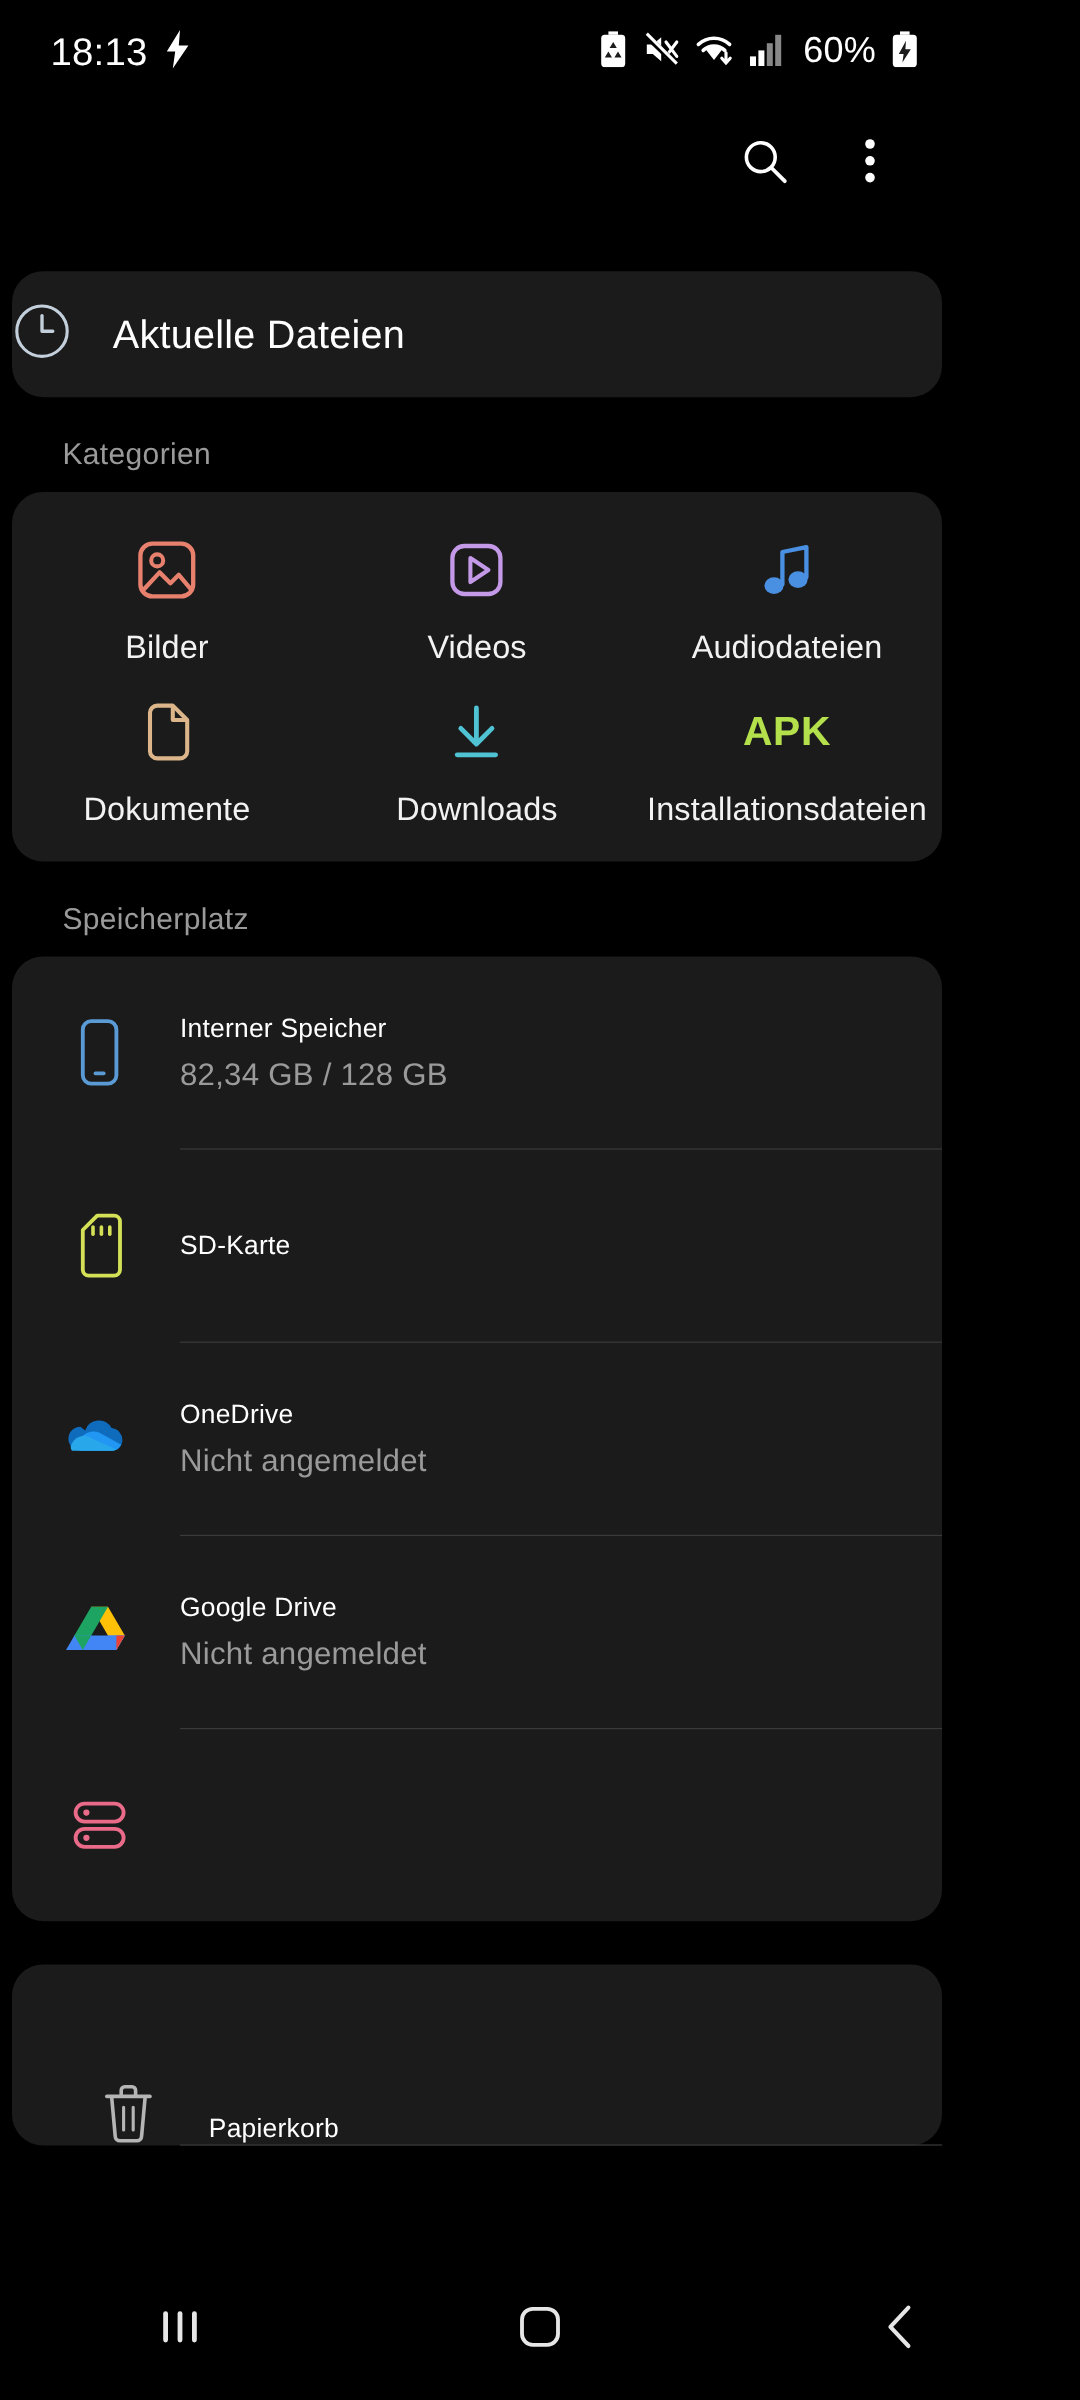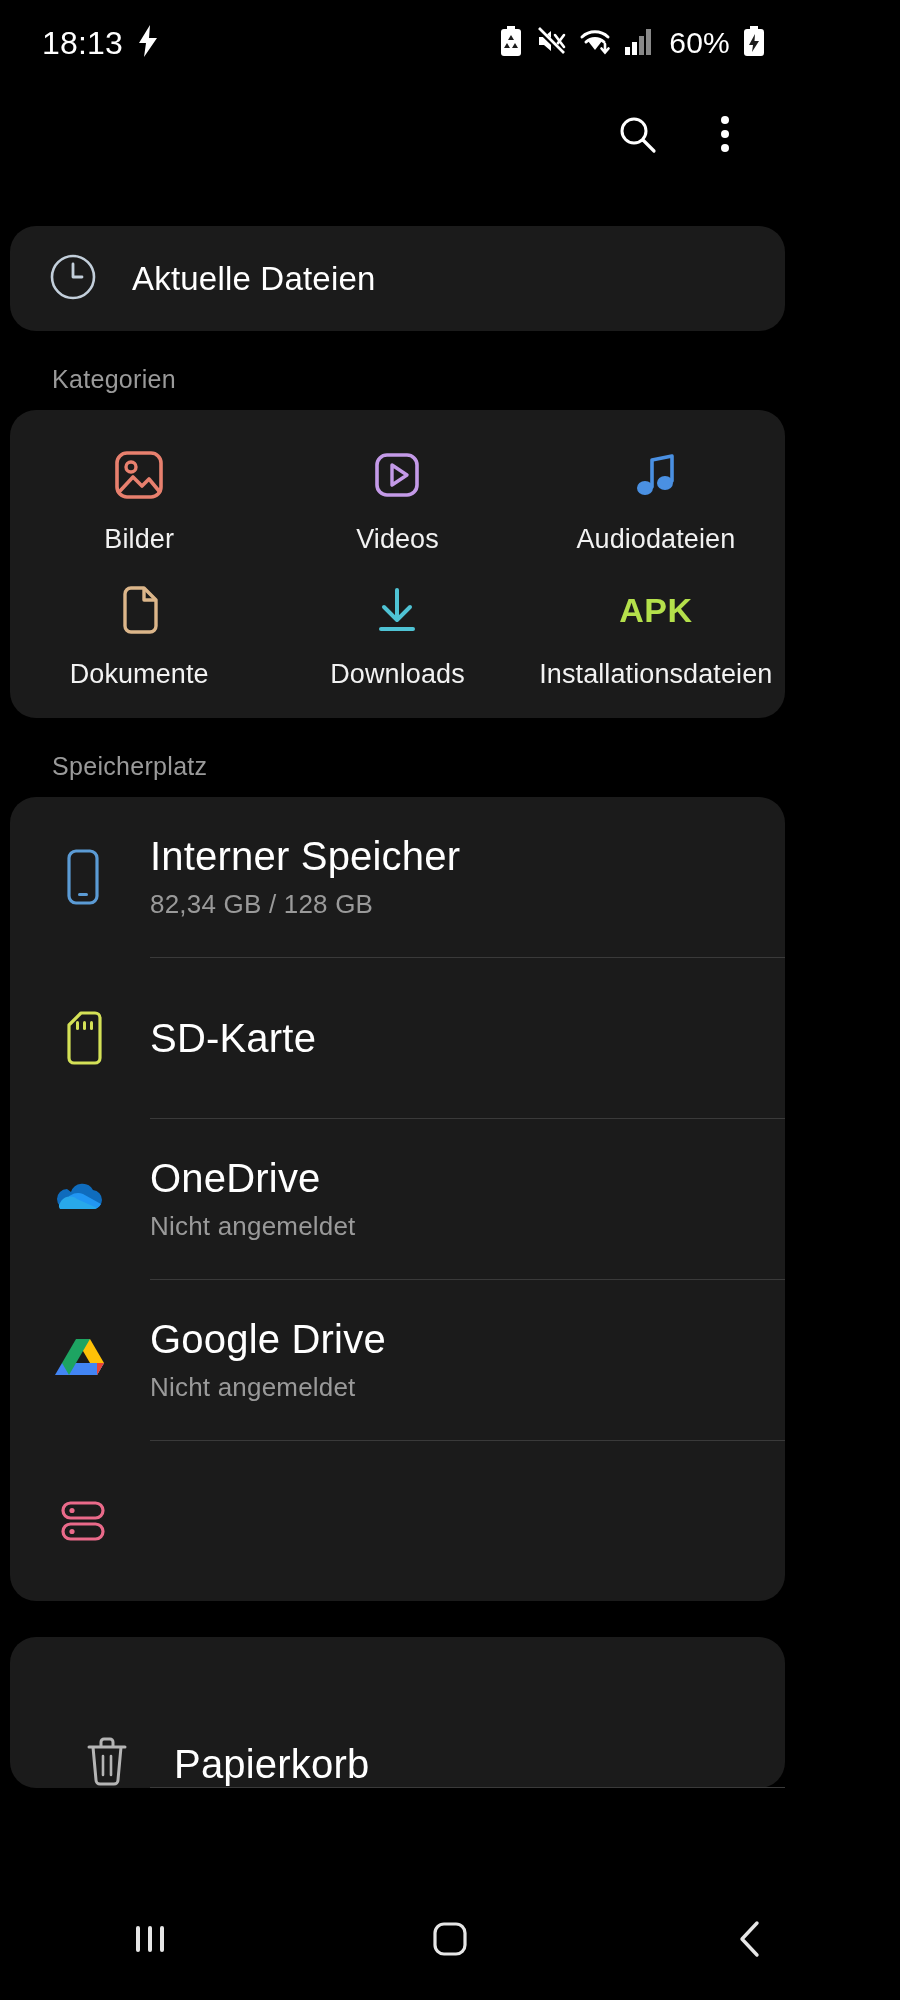--- a/index.html
+++ b/index.html
@@ -34,21 +34,21 @@
 
   
   .card {
     background:#1b1b1b; border-radius:26px;
     margin:0 10px;
   }
 
   
   .recent {
     height:105px; display:flex; align-items:center;
-    padding-left:38px; gap:34px; margin-top:40px;
+    gap:34px; margin-top:40px;
   }
   .recent-label { color:#fff; font-size:33px; letter-spacing:.2px; }
 
   
   .section-title {
     color:#9a9a9a; font-size:25px;
     padding:34px 0 16px 52px; letter-spacing:.3px;
   }
 
   
@@ -71,21 +71,21 @@
   .stor-list { padding:0; }
   .stor-row {
     display:flex; align-items:center;
     min-height:160px; padding:0 0 0 34px;
   }
   .stor-ico {
     width:78px; min-width:78px; display:flex;
     align-items:center; justify-content:center;
   }
   .stor-txt { flex:1; padding-left:28px; }
-  .stor-title { color:#fff; font-size:40px; letter-spacing:.2px; }
+  .stor-title { color:#fff; font-size:22px; letter-spacing:.2px; }
   .stor-sub { color:#9a9a9a; font-size:26px; margin-top:10px; letter-spacing:.2px; }
   .divider { height:1px; background:#3a3a3a; margin-left:140px; }
 
   
   .trash-card { margin-top:36px; }
   .trash-row {
     display:flex; align-items:flex-end; min-height:150px;
     padding-left:34px;
     margin-left:24px;
   }

